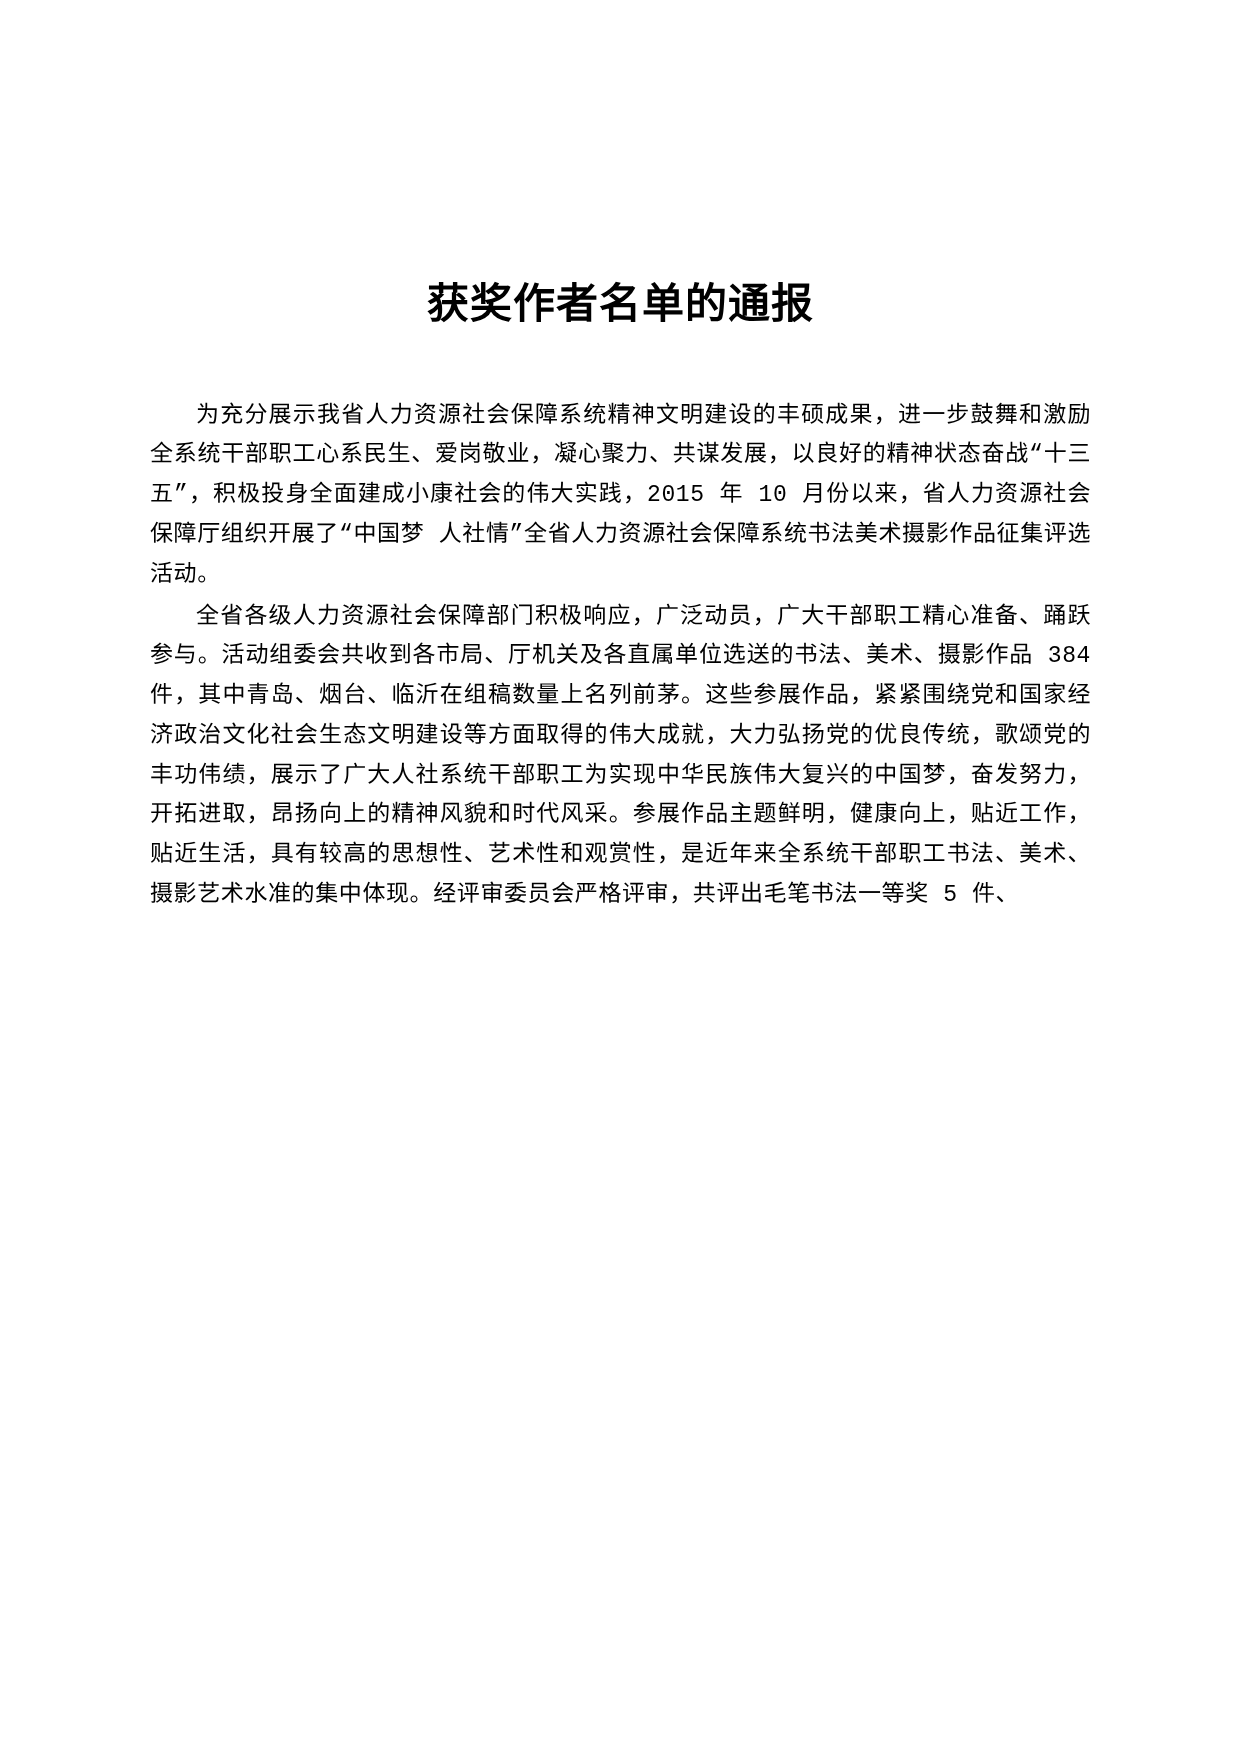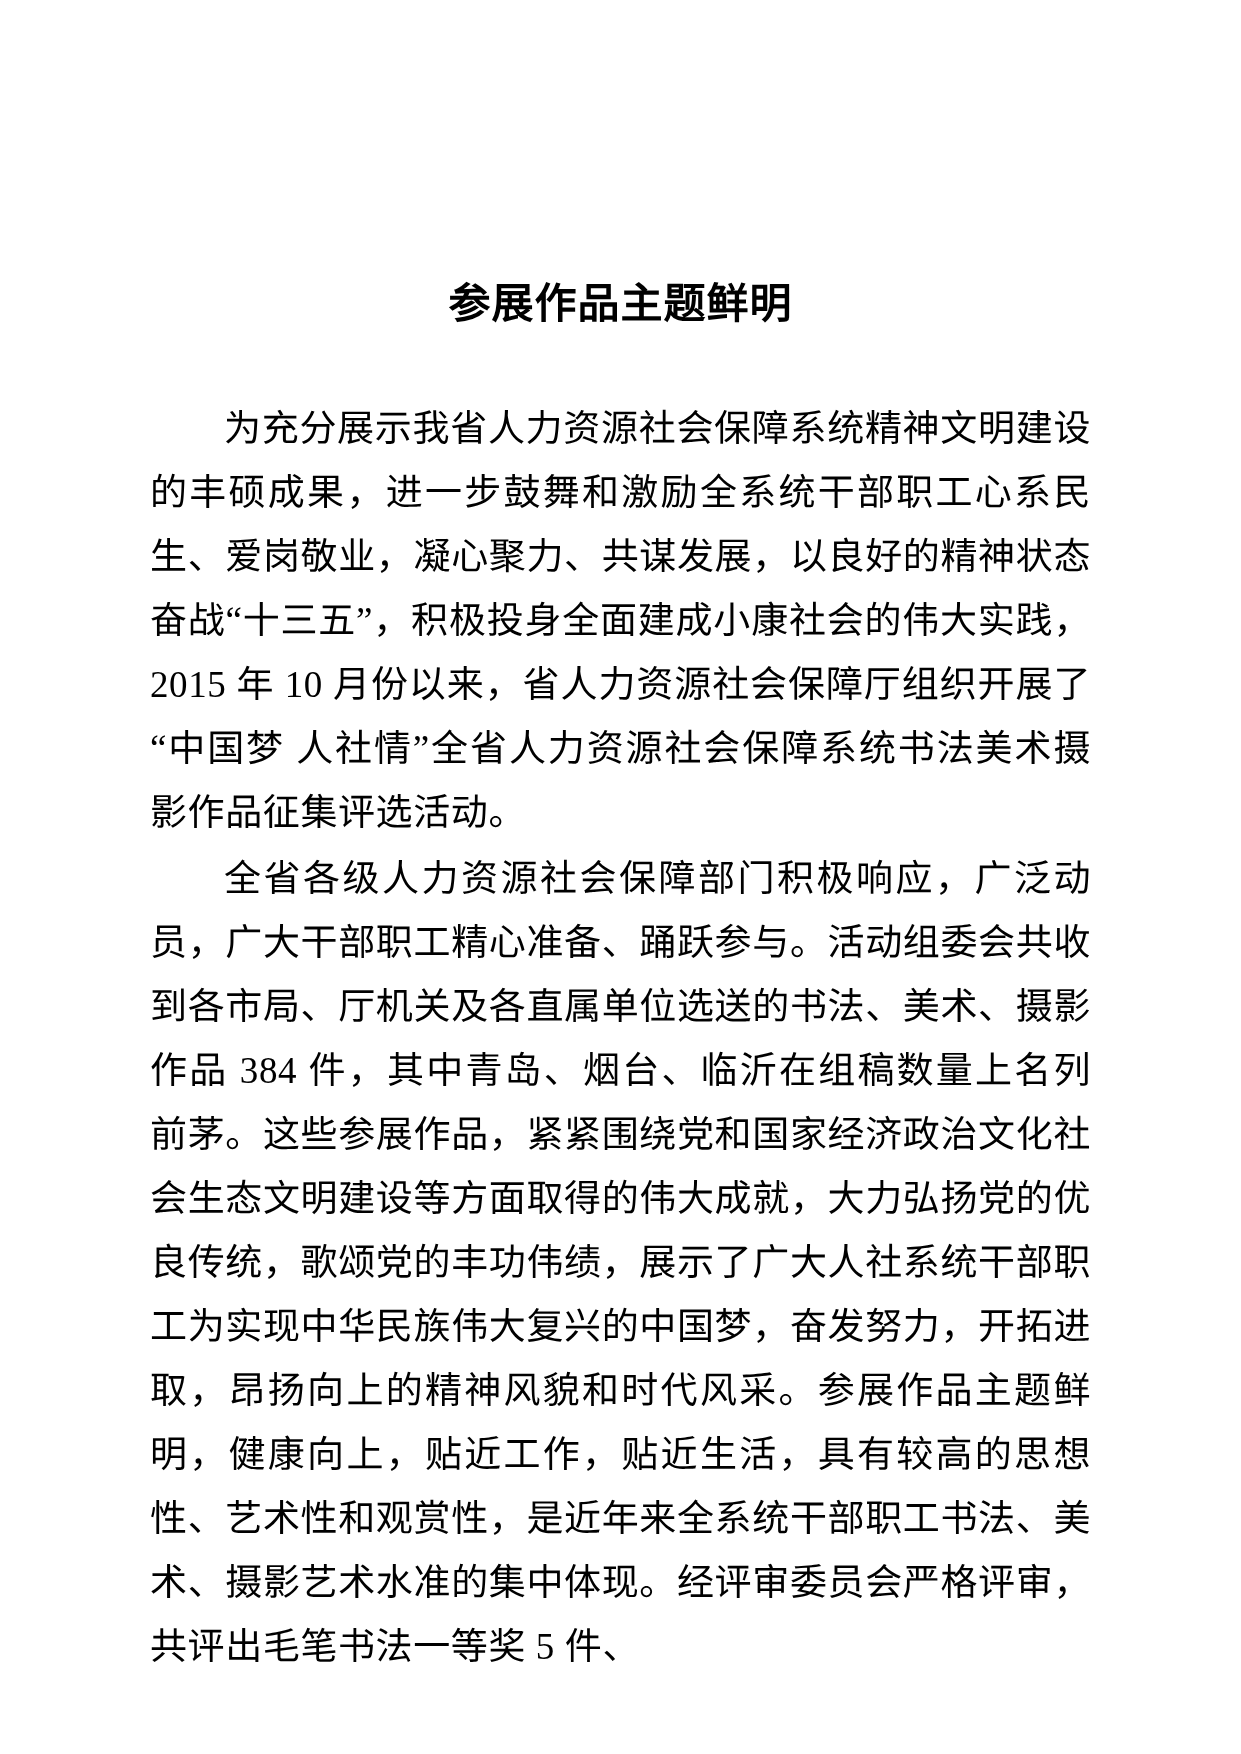--- a/index.html
+++ b/index.html
@@ -31,35 +31,35 @@
     font-weight: 700;
     letter-spacing: 1px;
     margin: 0 0 62px 0;
     font-family: "Liberation Serif", "DejaVu Serif", serif;
   }
   .doc-title .tline {
     display: block;
     white-space: nowrap;
   }
   .body-para {
-    font-size: 37px;
+    font-size: 23px;
     line-height: 1.73;
     text-align: justify;
     text-justify: inter-ideograph;
     text-indent: 2em;
     margin: 0 0 2px 0;
     letter-spacing: 0.6px;
-    font-family: Liberation Serif, serif;
+    font-family: Liberation Mono, monospace;
   }
 </style>
 </head>
 <body>
 
 <div class="page">
 
   <h1 class="doc-title">
-    <span class="tline">参展作品主题鲜明</span>
+    <span class="tline">获奖作者名单的通报</span>
   </h1>
 
   <p class="body-para">为充分展示我省人力资源社会保障系统精神文明建设的丰硕成果，进一步鼓舞和激励全系统干部职工心系民生、爱岗敬业，凝心聚力、共谋发展，以良好的精神状态奋战“十三五”，积极投身全面建成小康社会的伟大实践，2015 年 10 月份以来，省人力资源社会保障厅组织开展了“中国梦 人社情”全省人力资源社会保障系统书法美术摄影作品征集评选活动。</p>
   <p class="body-para">全省各级人力资源社会保障部门积极响应，广泛动员，广大干部职工精心准备、踊跃参与。活动组委会共收到各市局、厅机关及各直属单位选送的书法、美术、摄影作品 384 件，其中青岛、烟台、临沂在组稿数量上名列前茅。这些参展作品，紧紧围绕党和国家经济政治文化社会生态文明建设等方面取得的伟大成就，大力弘扬党的优良传统，歌颂党的丰功伟绩，展示了广大人社系统干部职工为实现中华民族伟大复兴的中国梦，奋发努力，开拓进取，昂扬向上的精神风貌和时代风采。参展作品主题鲜明，健康向上，贴近工作，贴近生活，具有较高的思想性、艺术性和观赏性，是近年来全系统干部职工书法、美术、摄影艺术水准的集中体现。经评审委员会严格评审，共评出毛笔书法一等奖 5 件、</p>
 
 </div>
 
 </body></html>

